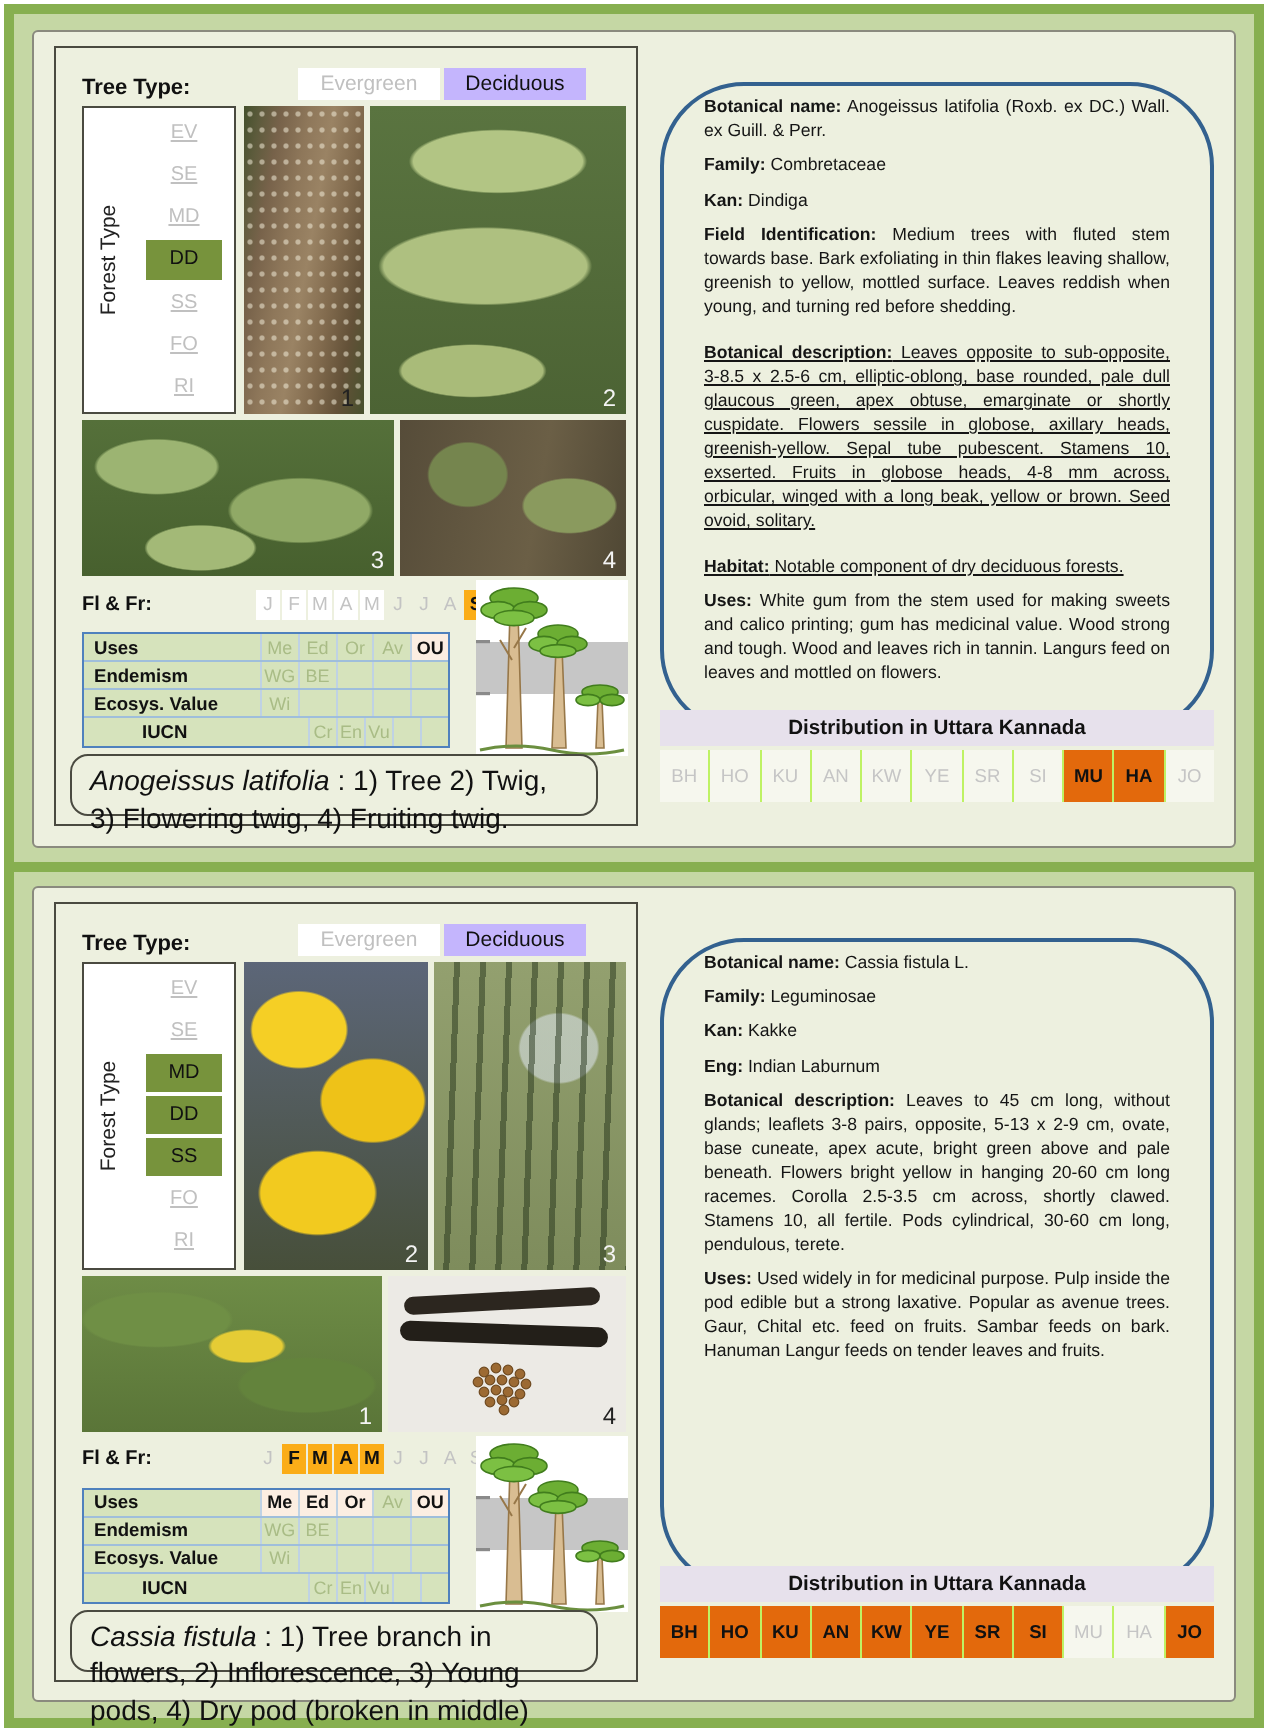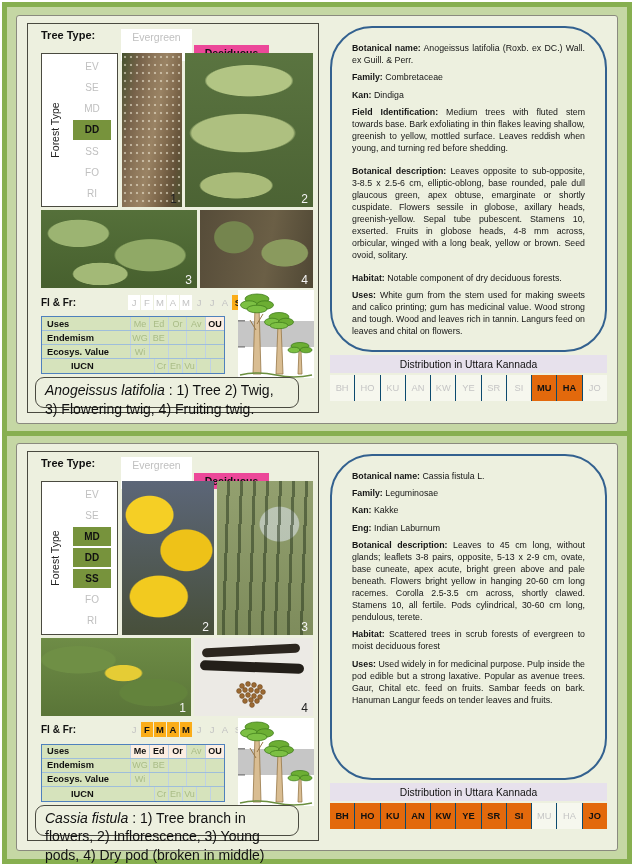--- a/index.html
+++ b/index.html
@@ -6,33 +6,33 @@
     font-family:"Liberation Sans",sans-serif;color:#111;}
   *{box-sizing:border-box;}
   .page{position:absolute;left:2px;top:2px;right:2px;bottom:2px;
     border:5px solid #87AF50;background:#C5D7A4;padding:8px 9px;
     display:flex;flex-direction:column;}
   .divider{height:5px;background:#87AF50;margin:7px -9px;flex:0 0 auto;}
   .card{flex:1 1 0;position:relative;background:#EDF0DF;border:1px solid #8A8A7E;border-radius:3px;}
 
   
   .panel{position:absolute;left:10px;top:7px;width:292px;height:390px;border:1px solid #4A4A40;}
-  .tt-row{position:absolute;left:13px;top:5px;height:21px;display:flex;align-items:flex-start;}
+  .tt-row{position:absolute;left:13px;top:5px;height:21px;display:flex;align-items:flex-end;gap:28px;}
   .tt-label{font-size:11px;font-weight:bold;margin-right:26px;}
   .tt-row .chip{font-size:10.5px;padding:2px 11px;}
   .tt-off{background:#fff;color:#C0C0C0;}
-  .tt-on{background:#ec4899;color:#111;font-weight:bold;margin-left:2px;margin-top:16px;}
+  .tt-on{background:#c4b5fd;color:#111;font-weight:normal;margin-left:2px;}
 
   .forest{position:absolute;left:13px;top:29px;width:77px;height:154px;background:#fff;border:1px solid #4A4A40;}
   .forest-title{position:absolute;left:0;top:0;bottom:0;width:26px;display:flex;align-items:center;justify-content:center;}
   .forest-title span{transform:rotate(-90deg);white-space:nowrap;font-size:10.5px;color:#222;}
   .fcodes{position:absolute;left:26px;right:1px;top:2px;bottom:2px;display:flex;flex-direction:column;}
   .fcodes .chip{flex:1;display:flex;align-items:center;justify-content:center;font-size:10px;margin:1px 5px;}
-  .fc-off{color:#C0C0C0;}
-  .fc-on{background:#77933C;color:#111;font-weight:bold;}
+  .fc-off{color:#C0C0C0;text-decoration:underline;}
+  .fc-on{background:#77933C;color:#111;font-weight:normal;}
 
   
   .ph{position:absolute;}
   .ph .num{position:absolute;right:5px;bottom:1px;font-size:12px;color:#F4F4F4;}
   .ph .num.dark{color:#222;}
   .pp1{left:94px;top:29px;width:60px;height:154px;}
   .pp2{left:157px;top:29px;width:128px;height:154px;}
   .pp3{left:13px;top:186px;width:156px;height:78px;}
   .pp4{left:172px;top:186px;width:113px;height:78px;}
   .card2 .pp1{width:92px;}
@@ -93,29 +93,29 @@
   .acells .chip{flex:1;display:flex;align-items:center;justify-content:center;font-size:9px;border-left:1px solid #BFD2E4;}
   .u-dim{color:#A9BC86;}
   .u-hl{background:#FCEEE2;color:#111;font-weight:bold;}
 
   .treepic{position:absolute;left:210px;top:266px;width:76px;height:88px;background:#fff;}
 
   .cap{position:absolute;left:7px;right:19px;bottom:4px;height:31px;border:1px solid #4A4A40;
     border-radius:9px;padding:3px 9px;font-size:14px;line-height:1.35;color:#111;}
 
   
-  .infobox{position:absolute;left:313px;top:10px;width:277px;height:326px;
-    border:2.5px solid #33618F;border-radius:42px;padding:15px 20px 8px;overflow:hidden;}
+  .infobox{position:absolute;left:313px;top:25px;width:277px;height:326px;
+    border:2.5px solid #33618F;border-radius:42px;padding:5px 20px 8px;overflow:hidden;}
   .infobox p{margin:0 0 5.5px;font-size:8.8px;line-height:1.36;text-align:justify;color:#151515;}
-  .infobox p.gap{margin-top:11px;}
+  .infobox p.gap{margin-top:11px;text-decoration:underline;}
   .infobox b{font-weight:bold;}
 
   .dist{position:absolute;left:313px;top:339px;width:277px;}
-  .dist-title{background:#E7E1EC;font-size:10.3px;font-weight:normal;text-align:center;padding:4px 0 3px;margin-bottom:2px;}
-  .dist-row{display:flex;gap:1px;height:26px;background:#0c4a6e;}
+  .dist-title{background:#E7E1EC;font-size:10.3px;font-weight:bold;text-align:center;padding:4px 0 3px;margin-bottom:2px;}
+  .dist-row{display:flex;gap:1px;height:26px;background:#bef264;}
   .dist-row .chip{flex:1;display:flex;align-items:center;justify-content:center;font-size:9.3px;}
   .d-off{background:#F6F7EE;color:#C5C5C5;}
   .d-on{background:#E3690C;color:#111;font-weight:bold;}
 </style>
 </head>
 <body>
 
 <div class="page">
 
   <div class="card card1">
@@ -247,21 +247,21 @@
       </div>
     </div>
 
     <div class="infobox">
         <p><b>Botanical name:</b><span> Anogeissus latifolia (Roxb. ex DC.) Wall. ex Guill. &amp; Perr.</span></p>
         <p><b>Family:</b><span> Combretaceae</span></p>
         <p><b>Kan:</b><span> Dindiga</span></p>
         <p><b>Field Identification:</b><span> Medium trees with fluted stem towards base. Bark exfoliating in thin flakes leaving shallow, greenish to yellow, mottled surface. Leaves reddish when young, and turning red before shedding.</span></p>
         <p class="gap"><b>Botanical description:</b><span> Leaves opposite to sub-opposite, 3-8.5 x 2.5-6 cm, elliptic-oblong, base rounded, pale dull glaucous green, apex obtuse, emarginate or shortly cuspidate. Flowers sessile in globose, axillary heads, greenish-yellow. Sepal tube pubescent. Stamens 10, exserted. Fruits in globose heads, 4-8 mm across, orbicular, winged with a long beak, yellow or brown. Seed ovoid, solitary.</span></p>
         <p class="gap"><b>Habitat:</b><span> Notable component of dry deciduous forests.</span></p>
-        <p><b>Uses:</b><span> White gum from the stem used for making sweets and calico printing; gum has medicinal value. Wood strong and tough. Wood and leaves rich in tannin. Langurs feed on leaves and chital on flowers.</span></p>
+        <p><b>Uses:</b><span> White gum from the stem used for making sweets and calico printing; gum has medicinal value. Wood strong and tough. Wood and leaves rich in tannin. Langurs feed on leaves and mottled on flowers.</span></p>
       </div>
 
     <div class="dist">
       <div class="dist-title">Distribution in Uttara Kannada</div>
       <div class="dist-row">
           <span class="chip d-off">BH</span>
           <span class="chip d-off">HO</span>
           <span class="chip d-off">KU</span>
           <span class="chip d-off">AN</span>
           <span class="chip d-off">KW</span>
@@ -428,21 +428,20 @@
         <i>Cassia fistula</i><span> :  1) Tree branch in flowers, 2)  Inflorescence, 3) Young pods, 4) Dry pod (broken in middle) and seeds.</span>
       </div>
     </div>
 
     <div class="infobox">
         <p><b>Botanical name:</b><span> Cassia fistula L.</span></p>
         <p><b>Family:</b><span> Leguminosae</span></p>
         <p><b>Kan:</b><span> Kakke</span></p>
         <p><b>Eng:</b><span> Indian Laburnum</span></p>
         <p><b>Botanical description:</b><span> Leaves to 45 cm long, without glands; leaflets 3-8 pairs, opposite, 5-13 x 2-9 cm, ovate, base cuneate, apex acute, bright green above and pale beneath. Flowers bright yellow in hanging 20-60 cm long racemes. Corolla 2.5-3.5 cm across, shortly clawed. Stamens 10, all fertile. Pods cylindrical, 30-60 cm long, pendulous, terete.</span></p>
-        <p><b>Habitat:</b><span> Scattered trees in scrub forests of evergreen to moist deciduous forest</span></p>
         <p><b>Uses:</b><span> Used widely in for medicinal purpose. Pulp inside the pod edible but a strong laxative. Popular as avenue trees. Gaur, Chital etc. feed on fruits. Sambar feeds on bark. Hanuman Langur feeds on tender leaves and fruits.</span></p>
       </div>
 
     <div class="dist">
       <div class="dist-title">Distribution in Uttara Kannada</div>
       <div class="dist-row">
           <span class="chip d-on">BH</span>
           <span class="chip d-on">HO</span>
           <span class="chip d-on">KU</span>
           <span class="chip d-on">AN</span>

